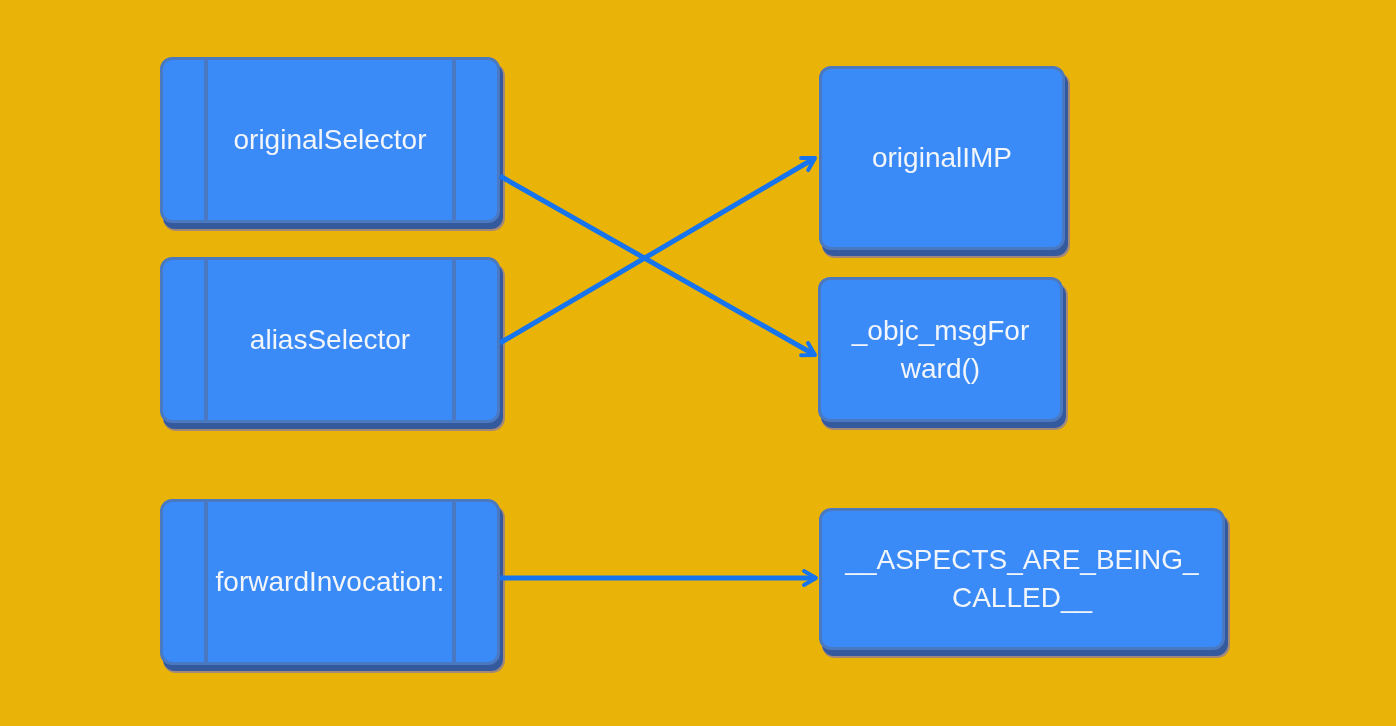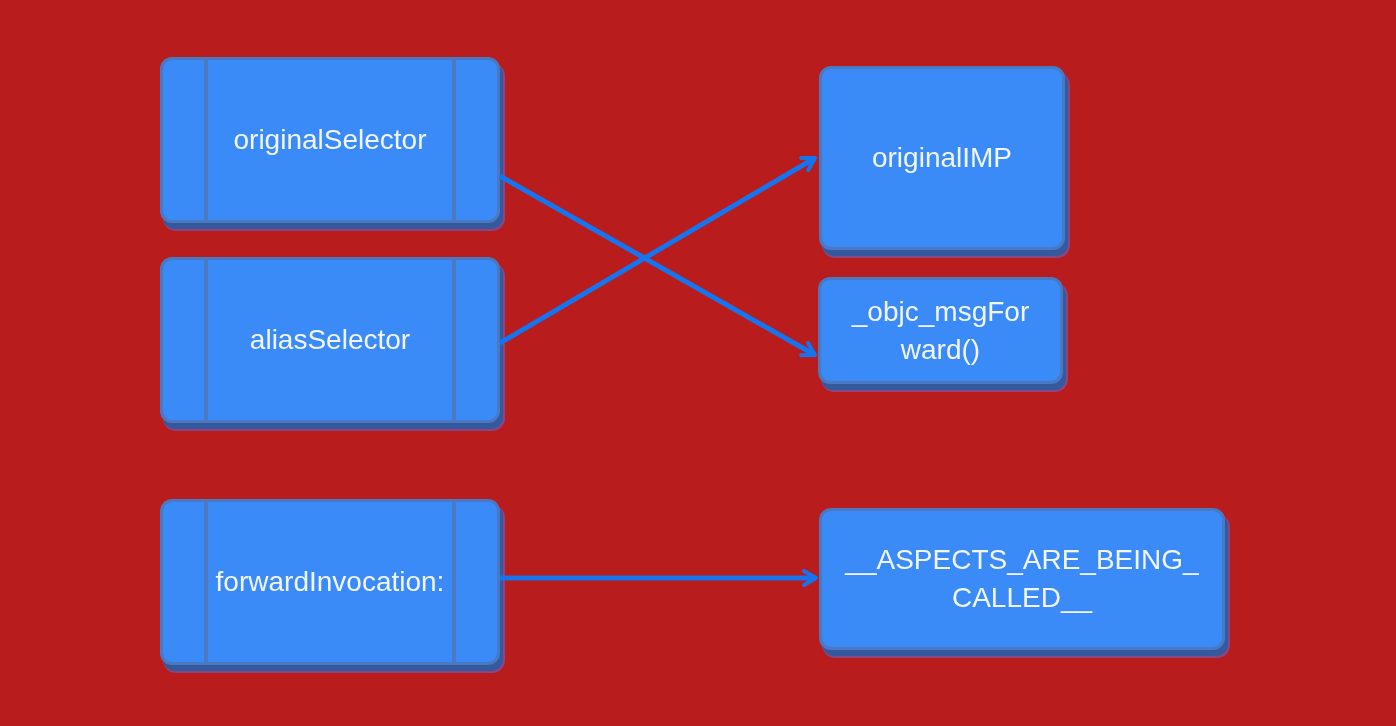--- a/index.html
+++ b/index.html
@@ -4,21 +4,21 @@
 <style>
   html, body {
     margin: 0;
     padding: 0;
     background: #000000;
   }
   .canvas {
     position: relative;
     width: 1396px;
     height: 726px;
-    background: #b91c1c;
+    background: #eab308;
     overflow: hidden;
     font-family: "Liberation Sans", "DejaVu Sans", sans-serif;
   }
 
   
   .node {
     position: absolute;
     box-sizing: border-box;
     background: #3a8bf7;
     border: 3px solid #4a79c1;
@@ -49,21 +49,21 @@
   }
   .node.process .sidebar.left  { left: 41px; }
   .node.process .sidebar.right { right: 41px; }
 
   
   #node-original-selector   { left: 160px; top: 57px;  width: 340px; height: 166px; }
   #node-alias-selector      { left: 160px; top: 257px; width: 340px; height: 166px; }
   #node-forward-invocation  { left: 160px; top: 499px; width: 340px; height: 166px; }
 
   #node-original-imp        { left: 819px; top: 66px;  width: 246px; height: 184px; }
-  #node-objc-msgforward     { left: 818px; top: 277px; width: 245px; height: 107px; }
+  #node-objc-msgforward     { left: 818px; top: 277px; width: 245px; height: 145px; }
   #node-aspects             { left: 819px; top: 508px; width: 406px; height: 142px; }
 
   #node-objc-msgforward .label { max-width: 190px; }
   #node-aspects .label         { max-width: 360px; }
 
   
   .edges {
     position: absolute;
     inset: 0;
     width: 100%;

